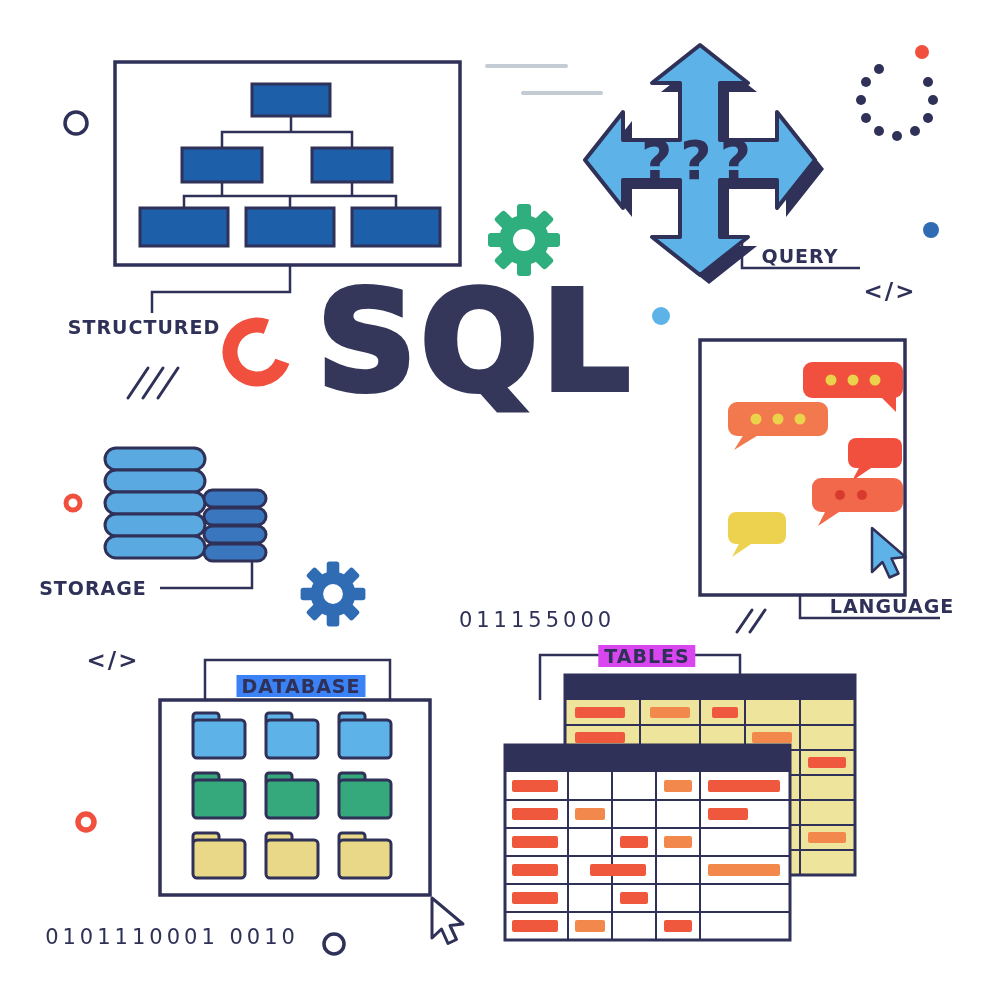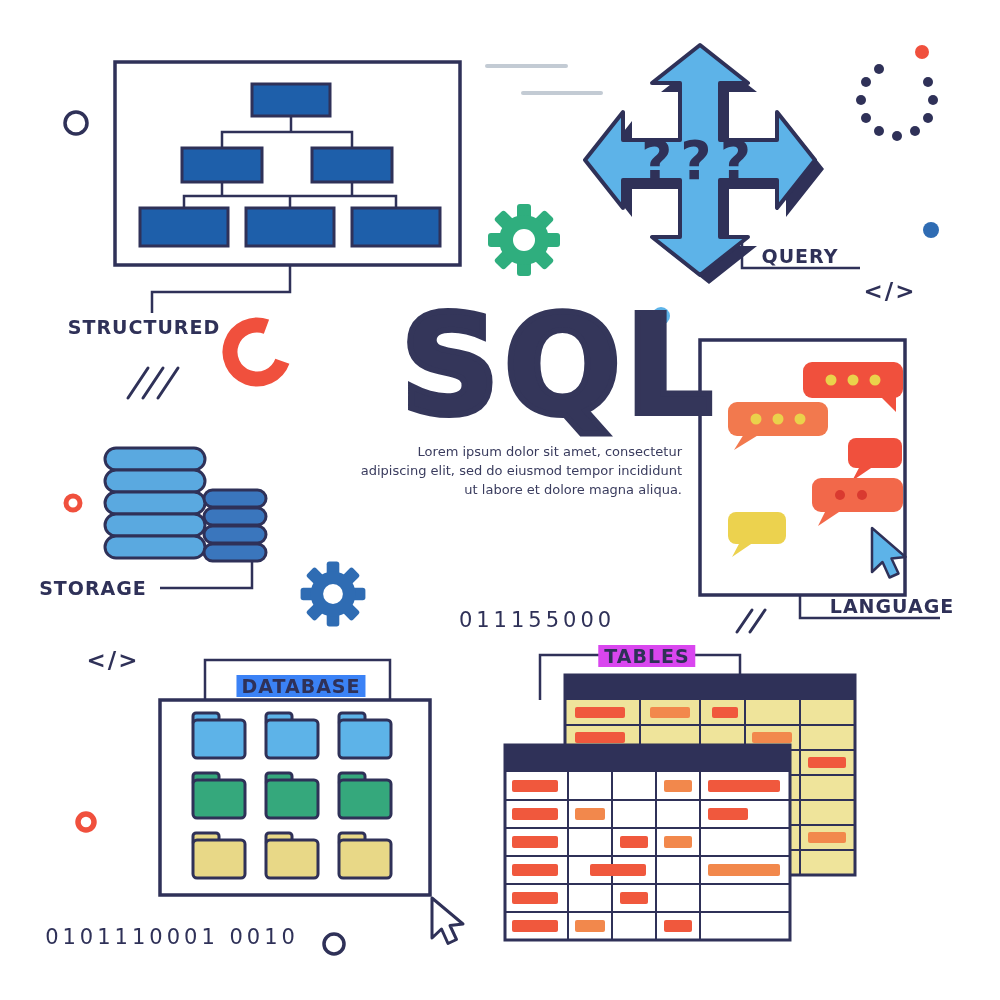--- a/index.html
+++ b/index.html
@@ -20,22 +20,22 @@
   }
   .code-glyph{
     position:absolute;transform:translate(-50%,-50%);
     font-size:23px;font-weight:bold;letter-spacing:2px;color:#2F3158;white-space:nowrap;
   }
   .qmarks{
     position:absolute;transform:translate(-50%,-50%);
     font-size:54px;font-weight:bold;letter-spacing:8px;color:#2F3158;white-space:nowrap;
   }
   .center-block{
-    position:absolute;left:517px;top:300px;transform:translateX(-50%);
-    width:400px;text-align:right;
+    position:absolute;left:517px;top:276px;transform:translateX(-50%);
+    width:400px;text-align:left;
   }
   .sql-title{
     margin:0;font-size:138px;line-height:0.95;font-weight:bold;letter-spacing:4px;
     color:#34365A;-webkit-text-stroke:6px #34365A;
   }
   .sql-subtitle{
     margin-top:16px;font-size:20px;font-weight:bold;letter-spacing:1.5px;color:#2F3158;
   }
   .sql-desc{
     margin:12px auto 0 auto;font-size:13px;line-height:1.45;width:330px;color:#3A3C5E;
@@ -299,16 +299,15 @@
   <div class="qmarks" style="left:700px;top:160px;">???</div>
 
   <div class="code-glyph" style="left:890px;top:291px;">&lt;/&gt;</div>
   <div class="code-glyph" style="left:113px;top:660px;">&lt;/&gt;</div>
 
   <div class="binary" style="left:537px;top:620px;">011155000</div>
   <div class="binary" style="left:172px;top:937px;">0101110001 0010</div>
 
   <div class="center-block">
     <h1 class="sql-title">SQL</h1>
-    <div class="sql-desc">Lorem ipsum dolor sit amet, consectetur adipiscing elit, sed do eiusmod tempor incididunt ut labore et dolore magna aliqua.</div>
   </div>
 
 </div>
 
 </body></html>

